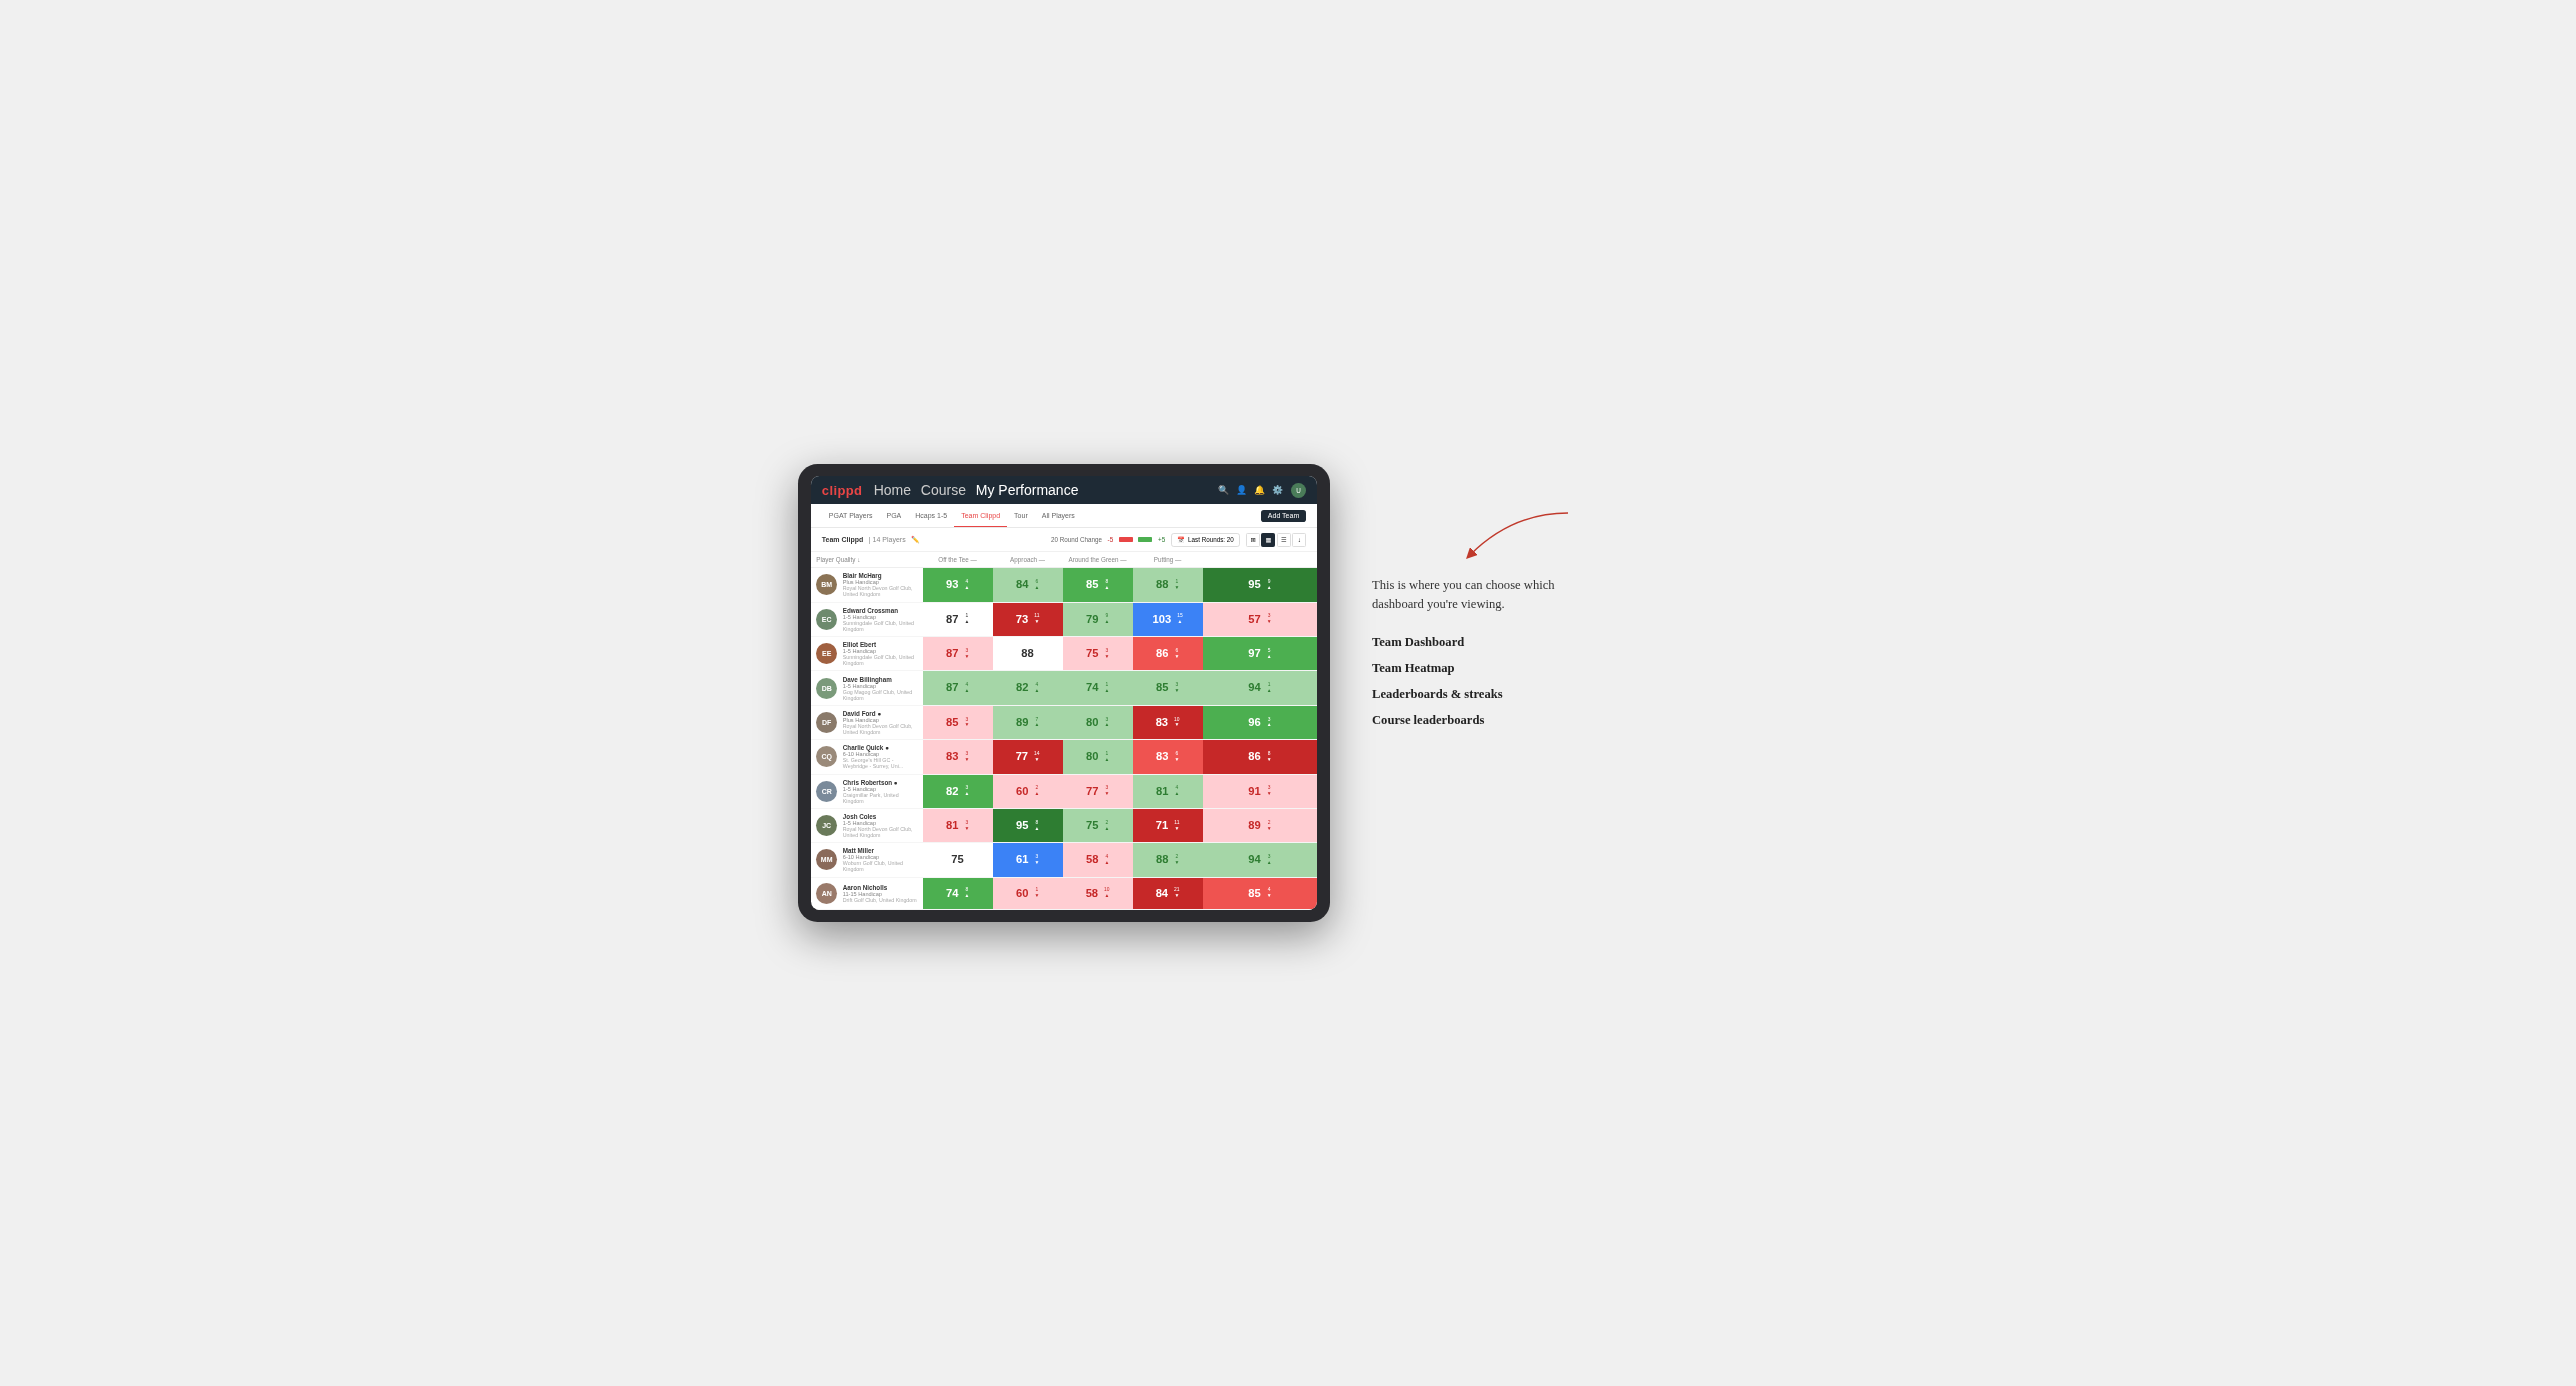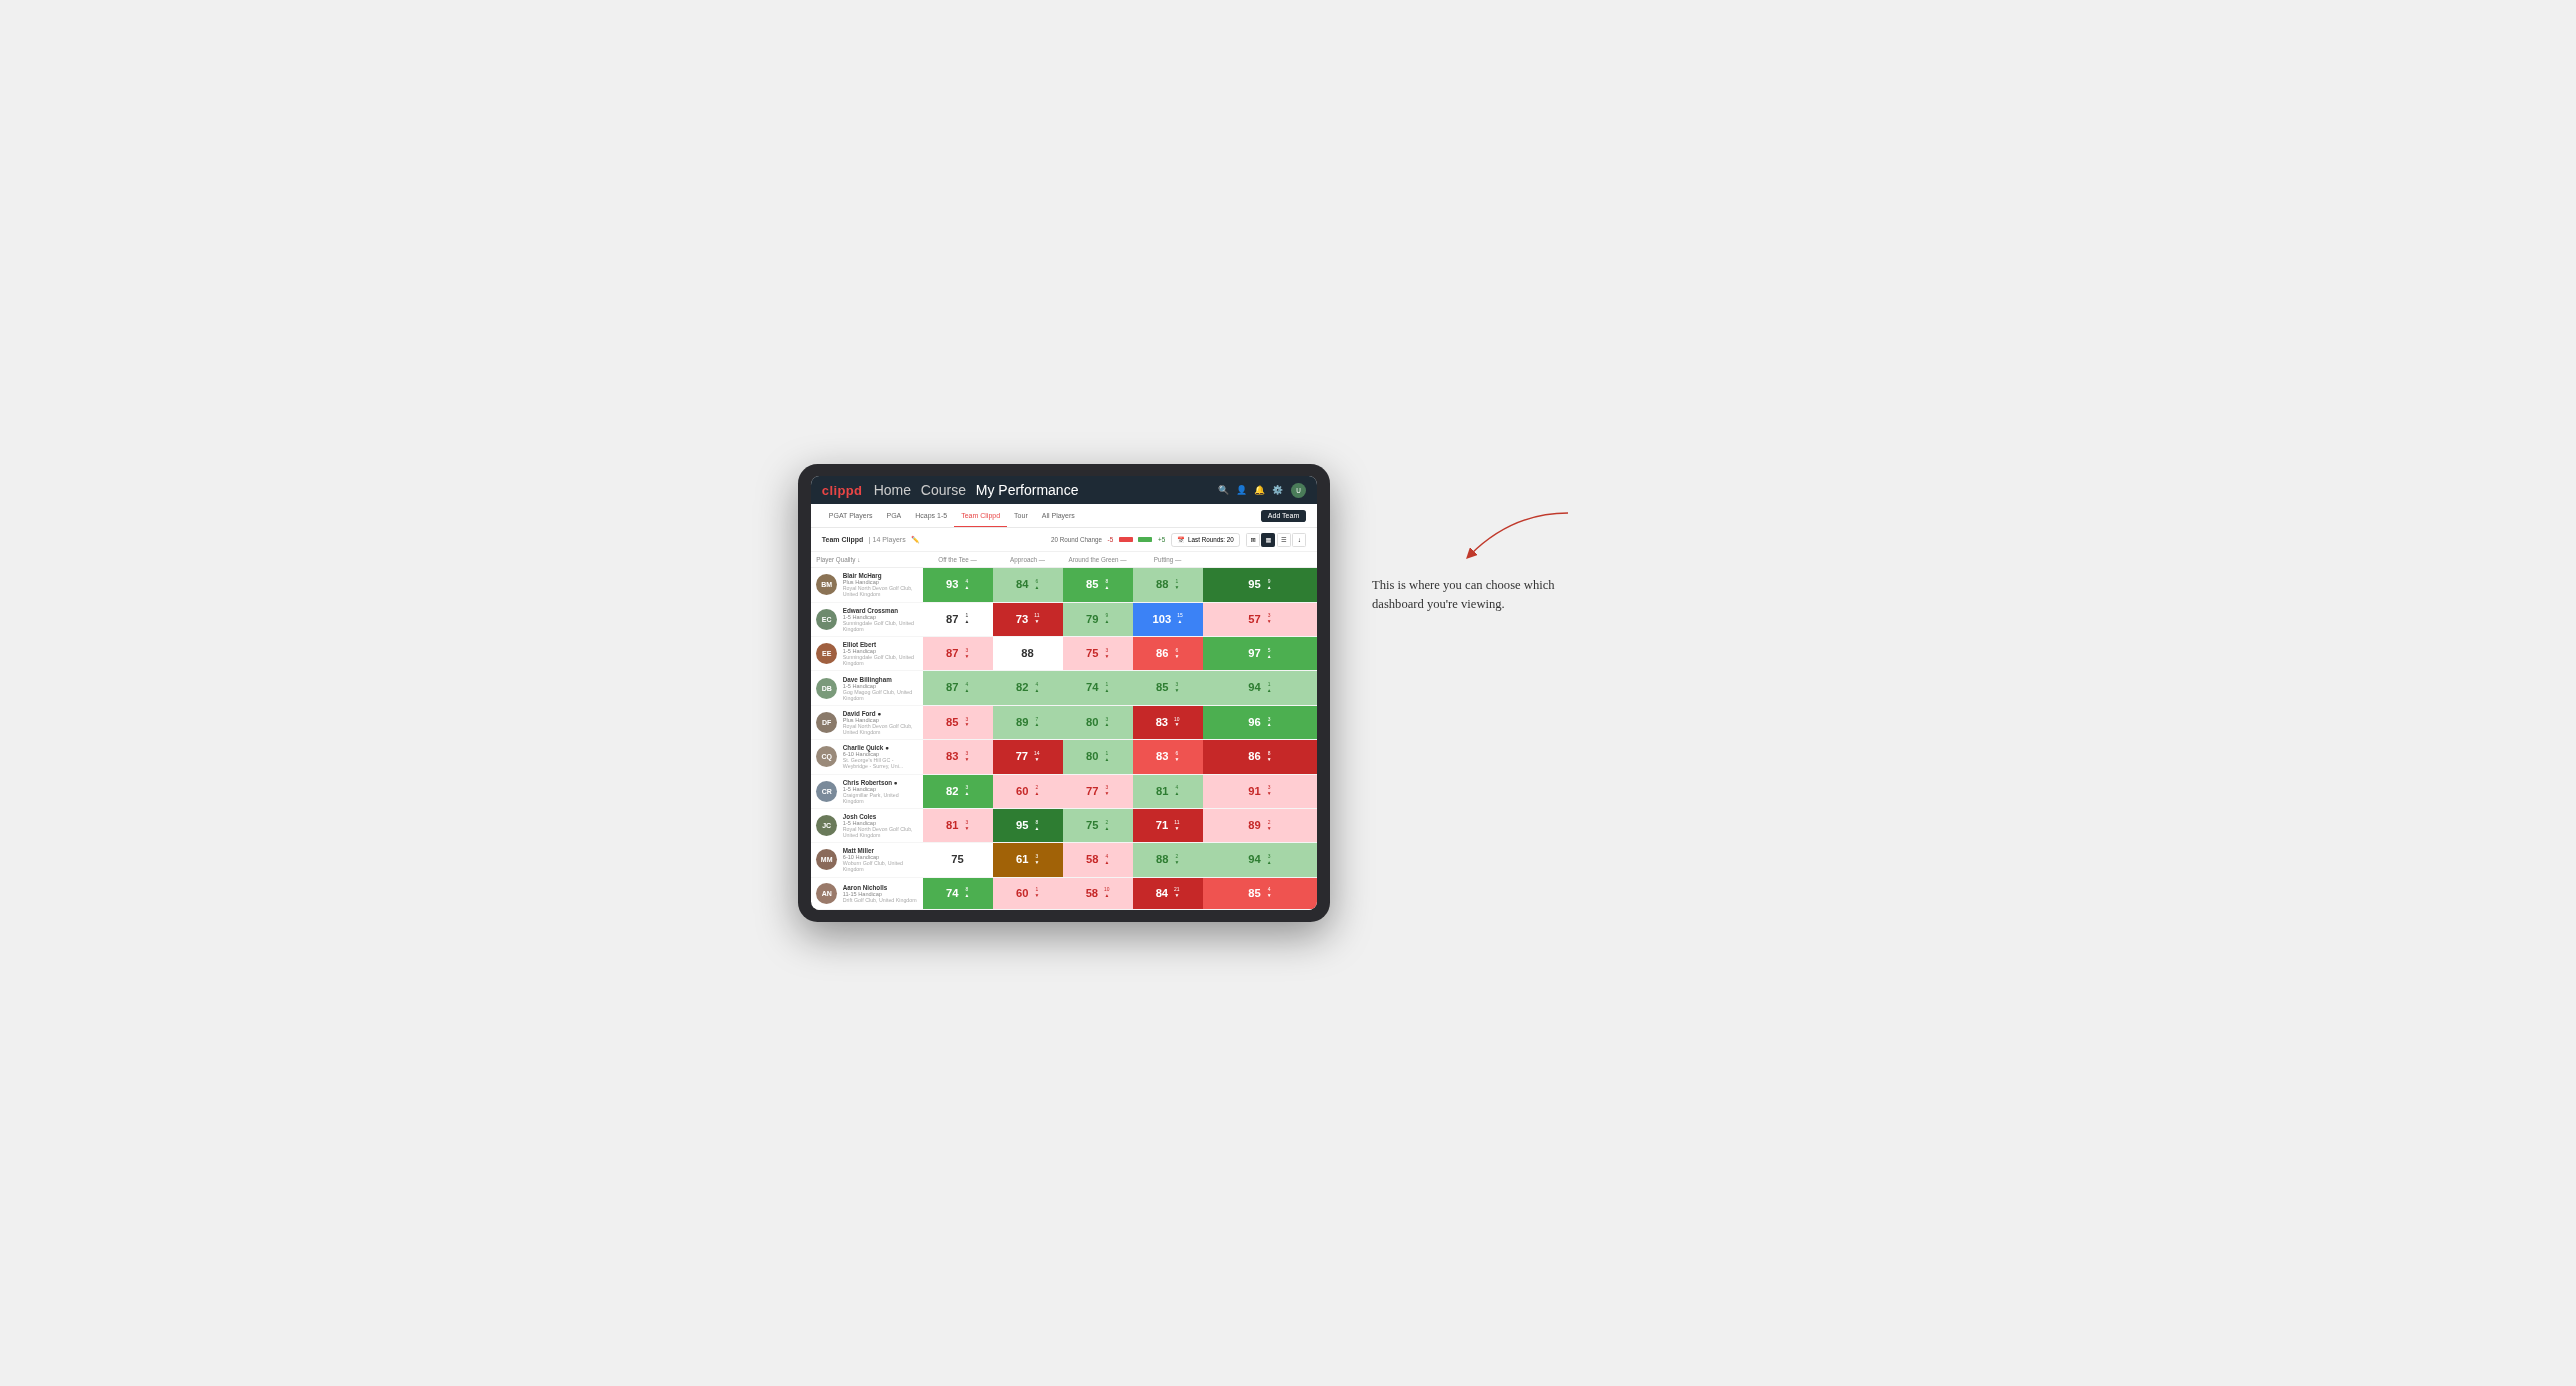--- a/index.html
+++ b/index.html
@@ -889,21 +889,21 @@
                       <div class="player-handicap">6-10 Handicap</div>
                       <div class="player-club">Woburn Golf Club, United Kingdom</div>
                     </div>
                   </div>
                 </td>
                 <td class="metric-cell" style="background-color: rgb(255, 255, 255); color: rgb(51, 51, 51);">
                   <div class="metric-inner">
                     <span class="metric-value">75</span>
                   </div>
                 </td>
-                <td class="metric-cell" style="background-color: #a16207; color: rgb(255, 255, 255);">
+                <td class="metric-cell" style="background-color: #3b82f6; color: rgb(255, 255, 255);">
                   <div class="metric-inner">
                     <span class="metric-value">61</span>
                     <span class="metric-change">
                       <span>3</span>
                       <span>▼</span>
                     </span>
                   </div>
                 </td>
                 <td class="metric-cell" style="background-color: rgb(255, 205, 210); color: rgb(198, 40, 40);">
                   <div class="metric-inner">
@@ -1005,16 +1005,22 @@
         <defs>
           <marker id="arrowhead" markerWidth="8" markerHeight="8" refX="4" refY="4" orient="auto">
             <path d="M 0 0 L 8 4 L 0 8 Z" fill="#c0392b"></path>
           </marker>
         </defs>
       </svg>
     </div>
 
     <p class="annotation-text">This is where you can choose which dashboard you're viewing.</p>
 
+    <ul class="annotation-list">
+      <li>Team Dashboard</li>
+      <li>Team Heatmap</li>
+      <li>Leaderboards &amp; streaks</li>
+      <li>Course leaderboards</li>
+    </ul>
   </div>
 
 </div>
 
 
 </body></html>

